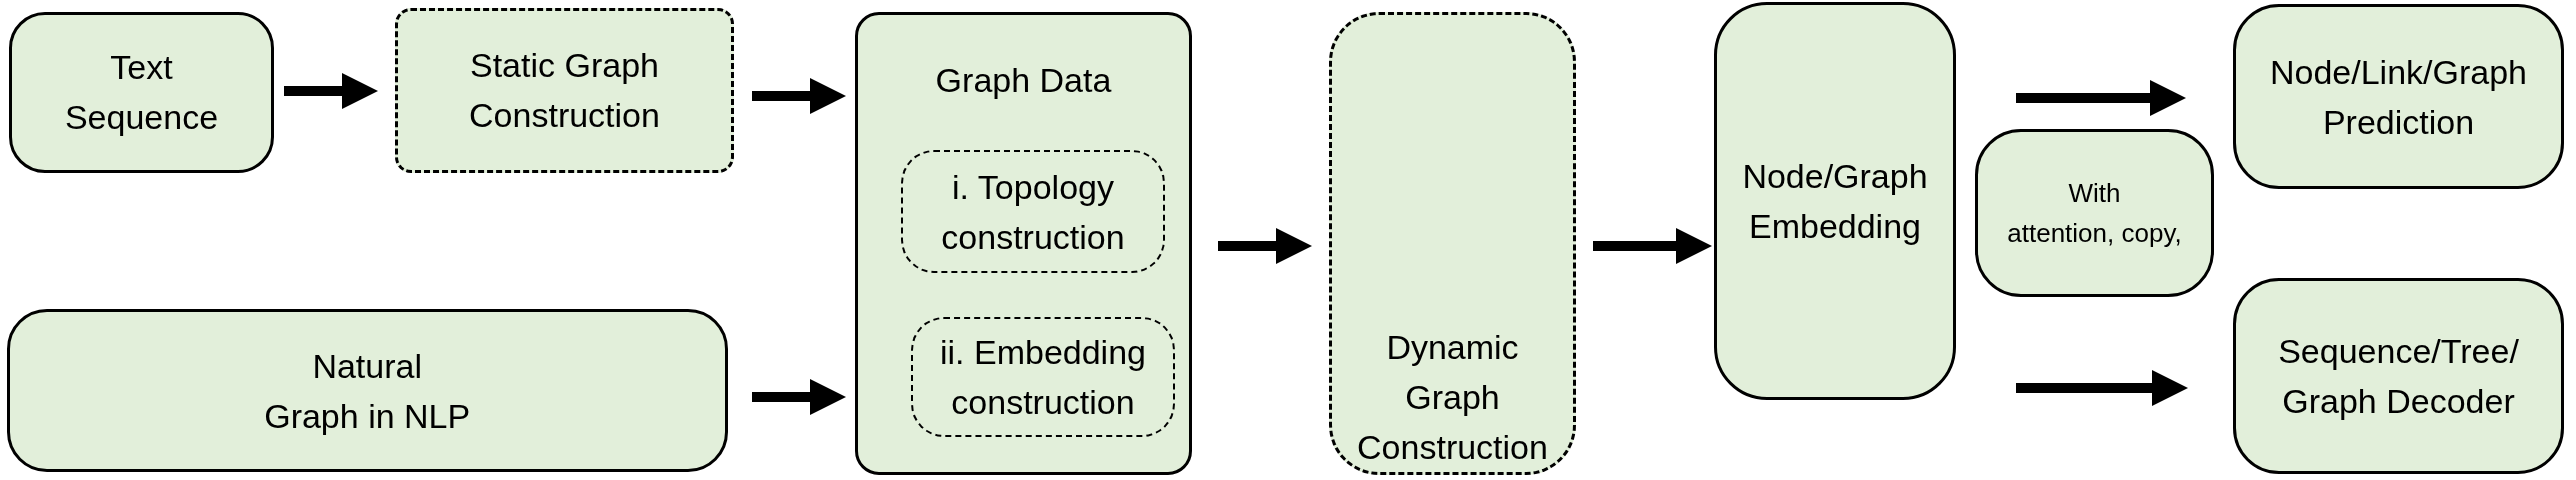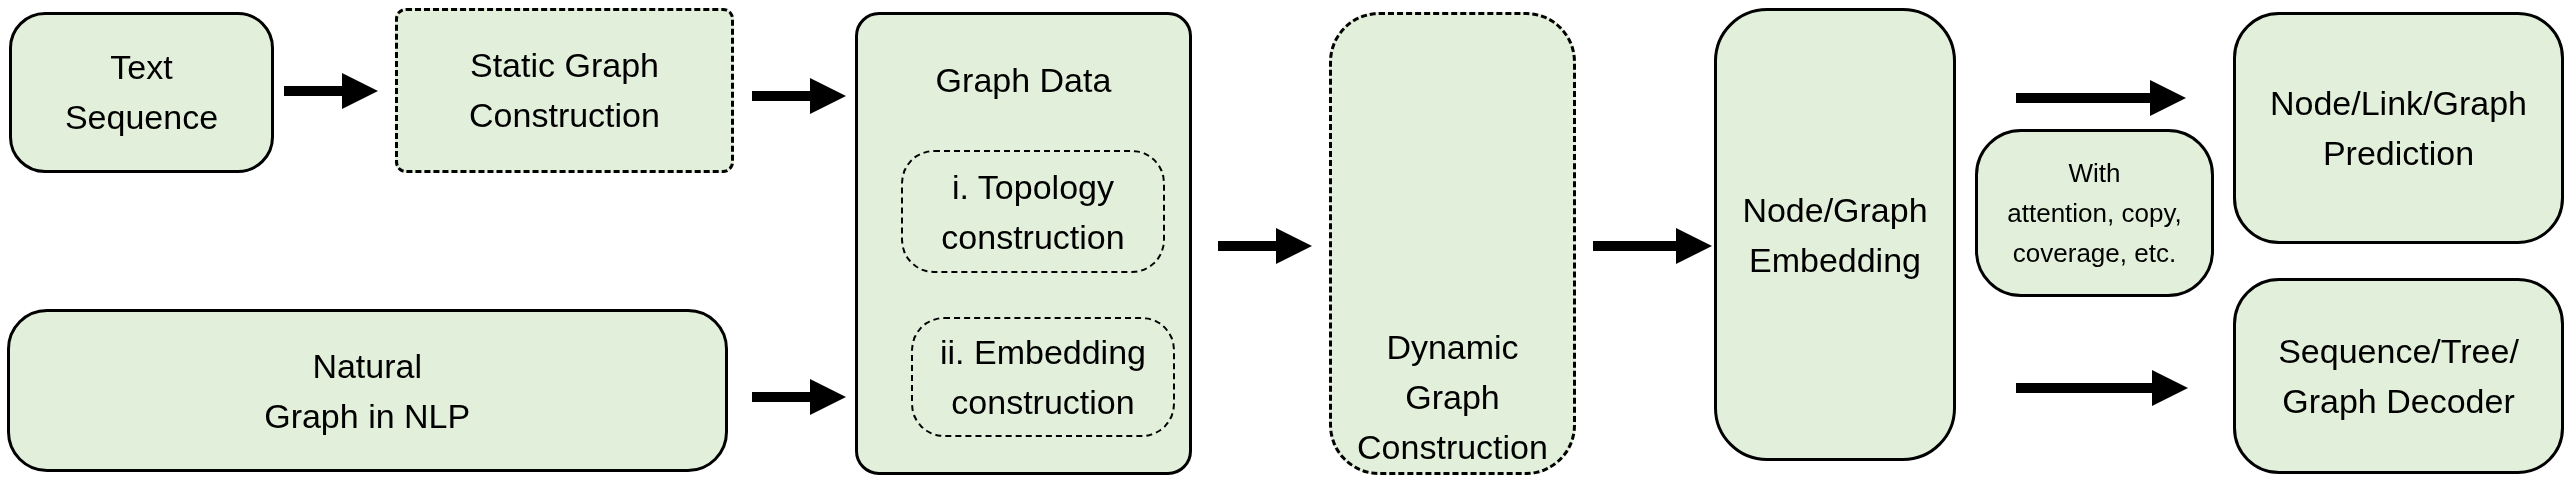--- a/index.html
+++ b/index.html
@@ -32,32 +32,32 @@
   .node .label span { display: block; }
   .dashed { border-style: dashed; }
   .fine-dashed {
     border-width: 2.9px;
     border-style: dashed;
     background: transparent;
   }
 
   
   #text-sequence       { left: 9px;    top: 11.5px;  width: 265px; height: 161px; border-radius: 36px; }
-  #static-graph        { left: 395px;  top: 7.7px;   width: 339px; height: 165px; border-radius: 11px; }
+  #static-graph        { left: 395px;  top: 7.7px;   width: 339px; height: 165px; border-radius: 16px; }
   #natural-graph       { left: 6.7px;    top: 309px; width: 721px; height: 163px; border-radius: 40px; }
   #graph-data          { left: 855px;  top: 12.4px;  width: 337px; height: 463px; border-radius: 24px;
                          justify-content: flex-start; }
   #graph-data-title    { margin-top: 40px; }
   #topology-box        { left: 43px;  top: 135px; width: 264px; height: 123px; border-radius: 33px; }
   #embedding-box       { left: 53px;  top: 302px; width: 264px; height: 120px; border-radius: 33px; }
   #dynamic-graph       { left: 1329px; top: 12.4px;  width: 247px; height: 463px; border-radius: 50px; justify-content: flex-end; }
-  #node-embedding      { left: 1714px; top: 8px;  width: 242px; height: 453px; border-radius: 53px; }
+  #node-embedding      { left: 1714px; top: 2px;  width: 242px; height: 398px; border-radius: 53px; }
   #with-mechanisms     { left: 1975px; top: 129px; width: 239px; height: 168px; border-radius: 46px;
                          font-size: 26px; line-height: 40px; }
-  #prediction          { left: 2233px; top: 12px;  width: 331px; height: 232px; border-radius: 46px; }
+  #prediction          { left: 2233px; top: 4px;  width: 331px; height: 185px; border-radius: 46px; }
   #decoder             { left: 2233px; top: 278px; width: 331px; height: 196px; border-radius: 46px; }
 
   
   .arrow {
     position: absolute;
     height: 36px;
     display: flex;
     align-items: center;
   }
   .arrow .shaft {
@@ -166,21 +166,20 @@
 
   <div class="arrow" id="arrow-6">
     <div class="shaft"></div>
     <div class="head"></div>
   </div>
 
   <div class="node" id="with-mechanisms">
     <div class="label">
       <span>With</span>
       <span>attention, copy,</span>
-      <span>coverage, etc.</span>
     </div>
   </div>
 
   <div class="arrow" id="arrow-7">
     <div class="shaft"></div>
     <div class="head"></div>
   </div>
 
   <div class="node" id="prediction">
     <div class="label">

